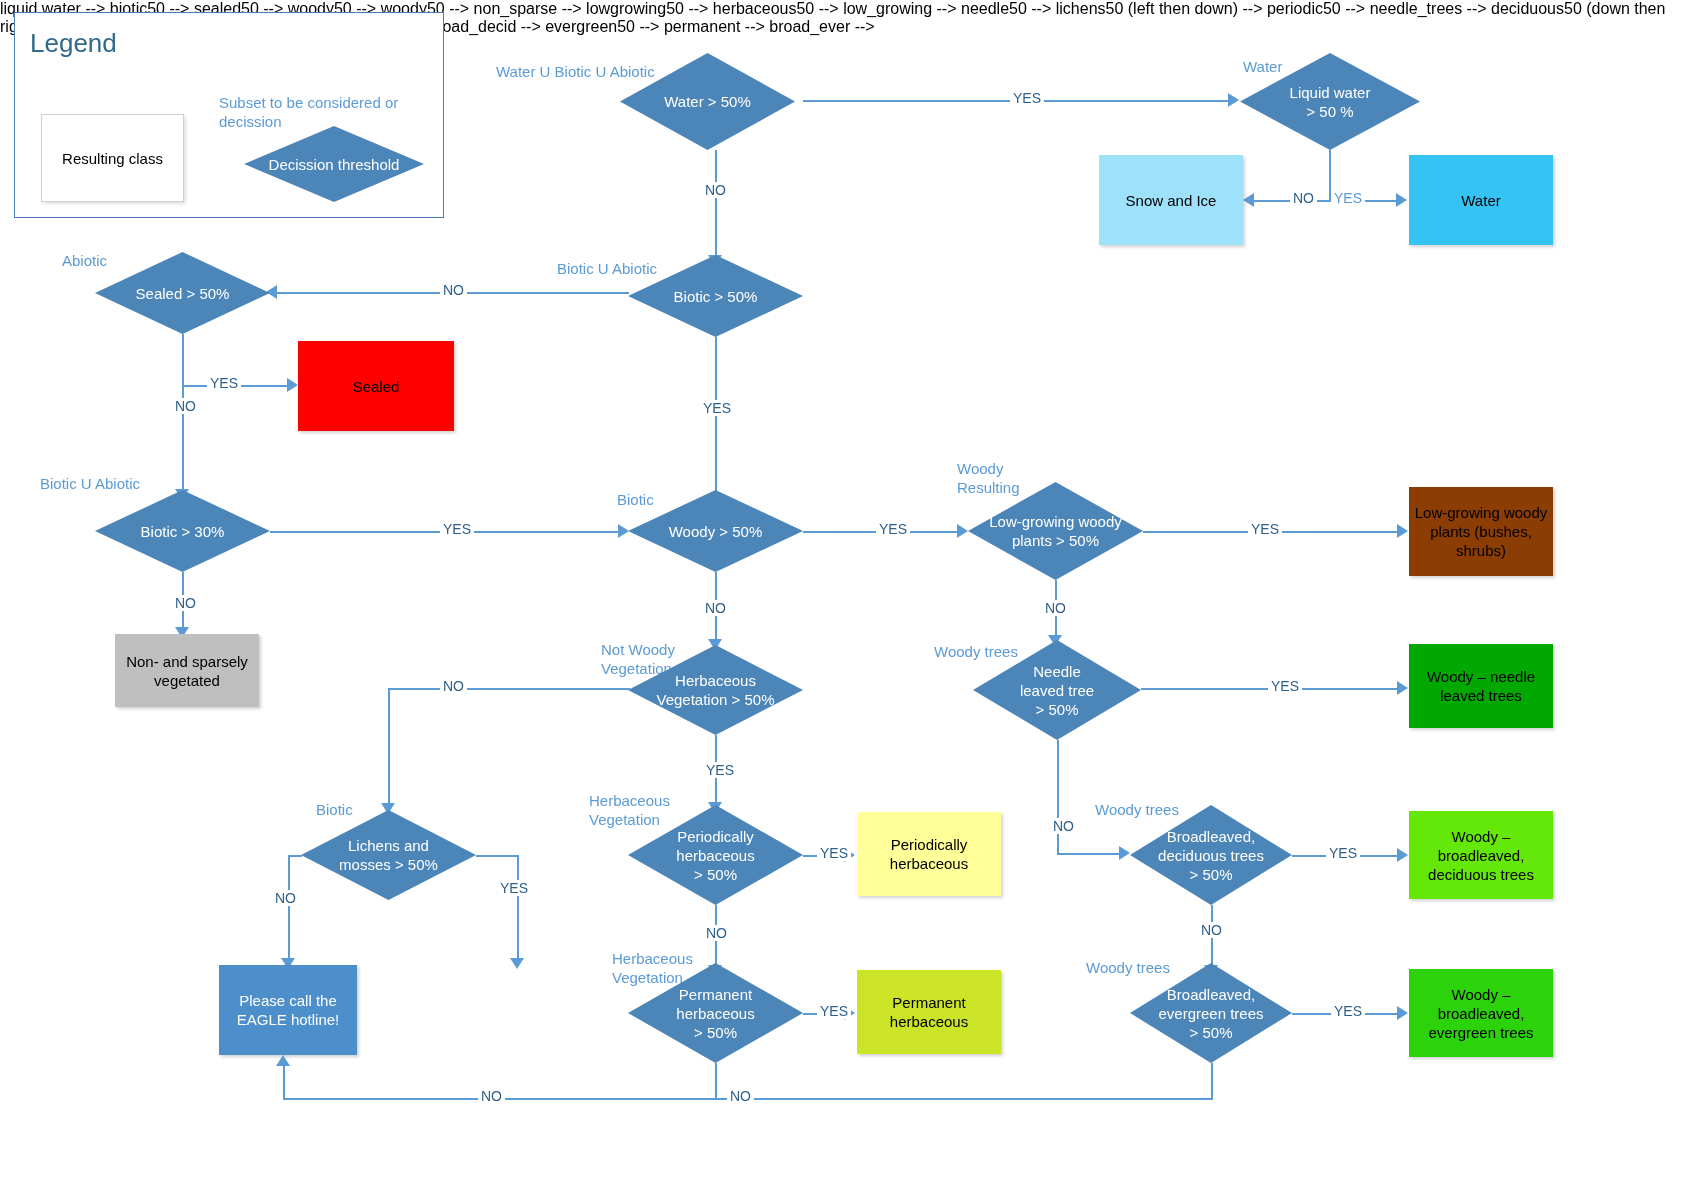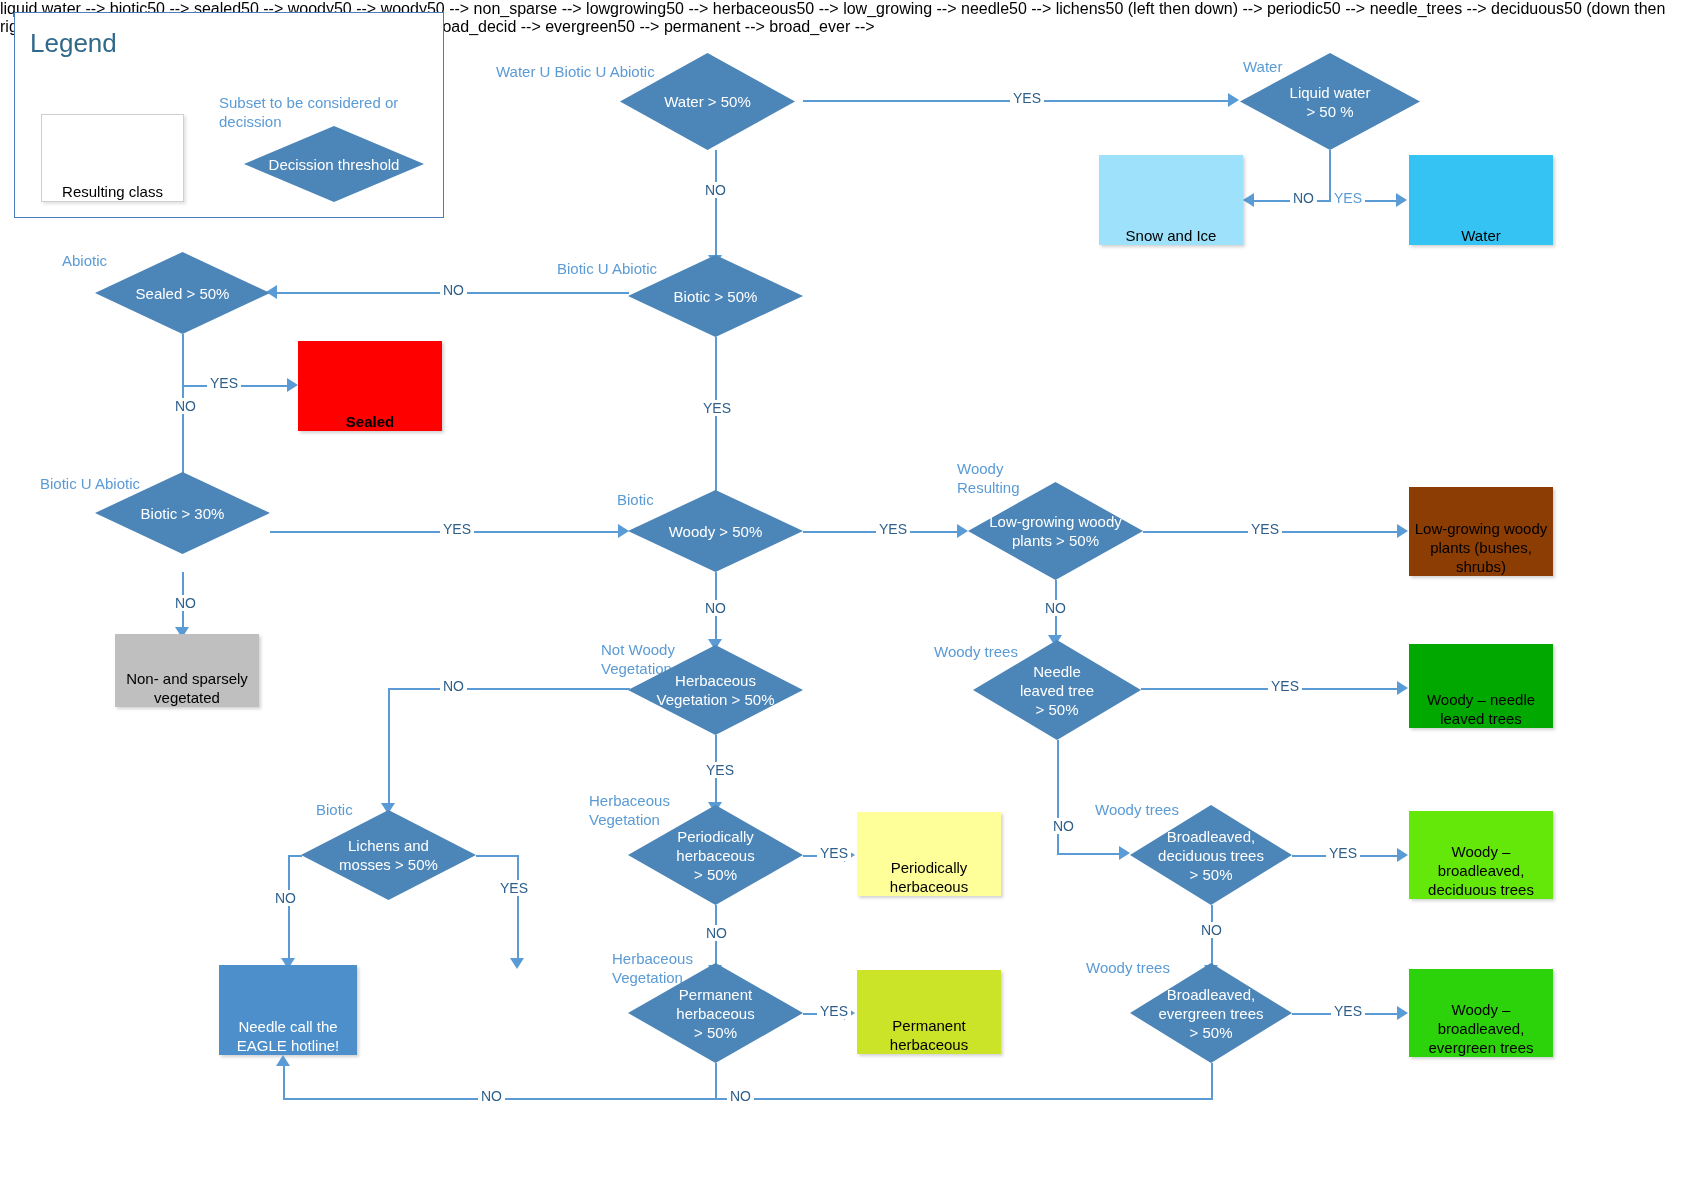--- a/index.html
+++ b/index.html
@@ -5,21 +5,21 @@
   html,body{margin:0;padding:0;background:#ffffff;}
   body{font-family:"Liberation Sans",sans-serif;}
   #canvas{position:relative;width:1685px;height:1201px;background:#fff;overflow:hidden;}
 
   
   .legend-box{position:absolute;border:1px solid #4a7ebb;background:#fff;}
   .legend-title{position:absolute;color:#31698a;font-size:26px;font-weight:400;}
   .legend-sub{position:absolute;color:#5b9bd5;font-size:15px;line-height:19px;}
 
   
-  .rect{position:absolute;display:flex;align-items:flex-end;justify-content:center;
+  .rect{position:absolute;display:flex;align-items:center;justify-content:center;
         text-align:center;box-sizing:border-box;color:#000;font-size:15px;line-height:19px;
         box-shadow:2px 2px 3px rgba(0,0,0,0.18);}
   .rect.plain{background:#fff;border:1px solid #cfcfcf;box-shadow:2px 2px 3px rgba(0,0,0,0.12);}
 
   .dia{position:absolute;}
   .dia .shape{position:absolute;inset:0;background:#4c85b8;
        clip-path:polygon(50% 0,100% 50%,50% 100%,0 50%);
        filter:drop-shadow(2px 2px 2px rgba(0,0,0,0.22));}
   .dia .txt{position:absolute;inset:0;display:flex;align-items:center;justify-content:center;
        text-align:center;color:#fff;font-size:15px;line-height:19px;padding:0 6px;box-sizing:border-box;}
@@ -123,27 +123,27 @@
 
   
   <div class="v" style="left:182px;top:334px;height:160px;"></div>
   <div class="arr d" style="left:175px;top:489px;"></div>
   <div class="elabel" style="left:172px;top:398px;">NO</div>
   
   <div class="h" style="left:182px;top:385px;width:106px;"></div>
   <div class="arr r" style="left:287px;top:378px;"></div>
   <div class="elabel" style="left:207px;top:375px;">YES</div>
 
-  <div class="rect" style="left:298px;top:341px;width:144px;height:90px;background:#fe0000;font-weight:bold;">
+  <div class="rect" style="left:298px;top:341px;width:156px;height:90px;background:#fe0000;">
     <span>Sealed</span>
   </div>
 
   
   <div class="slabel" style="left:40px;top:474px;">Biotic U Abiotic</div>
-  <div class="dia" style="left:95px;top:472px;width:175px;height:82px;">
+  <div class="dia" style="left:95px;top:490px;width:175px;height:82px;">
     <div class="shape"></div>
     <div class="txt">Biotic &gt; 30%</div>
   </div>
 
    woody50 --&gt;
   <div class="h" style="left:270px;top:531px;width:350px;"></div>
   <div class="arr r" style="left:618px;top:524px;"></div>
   <div class="elabel" style="left:440px;top:521px;">YES</div>
 
    non_sparse --&gt;
@@ -303,21 +303,21 @@
   <div class="elabel" style="left:1198px;top:922px;">NO</div>
 
   <div class="rect" style="left:1409px;top:811px;width:144px;height:88px;background:#64e80a;white-space:pre-line;">
     <span style="white-space:pre-line;">Woody –
 broadleaved,
 deciduous trees</span>
   </div>
 
   
   <div class="rect" style="left:219px;top:965px;width:138px;height:90px;background:#4c8fcb;color:#fff;white-space:pre-line;">
-    <span style="white-space:pre-line;">Needle call the
+    <span style="white-space:pre-line;">Please call the
 EAGLE hotline!</span>
   </div>
 
 
   <div class="slabel" style="left:612px;top:949px;">Herbaceous
 Vegetation</div>
   <div class="dia" style="left:628px;top:963px;width:175px;height:100px;">
     <div class="shape"></div>
     <div class="txt" style="white-space:pre-line;">Permanent
 herbaceous

